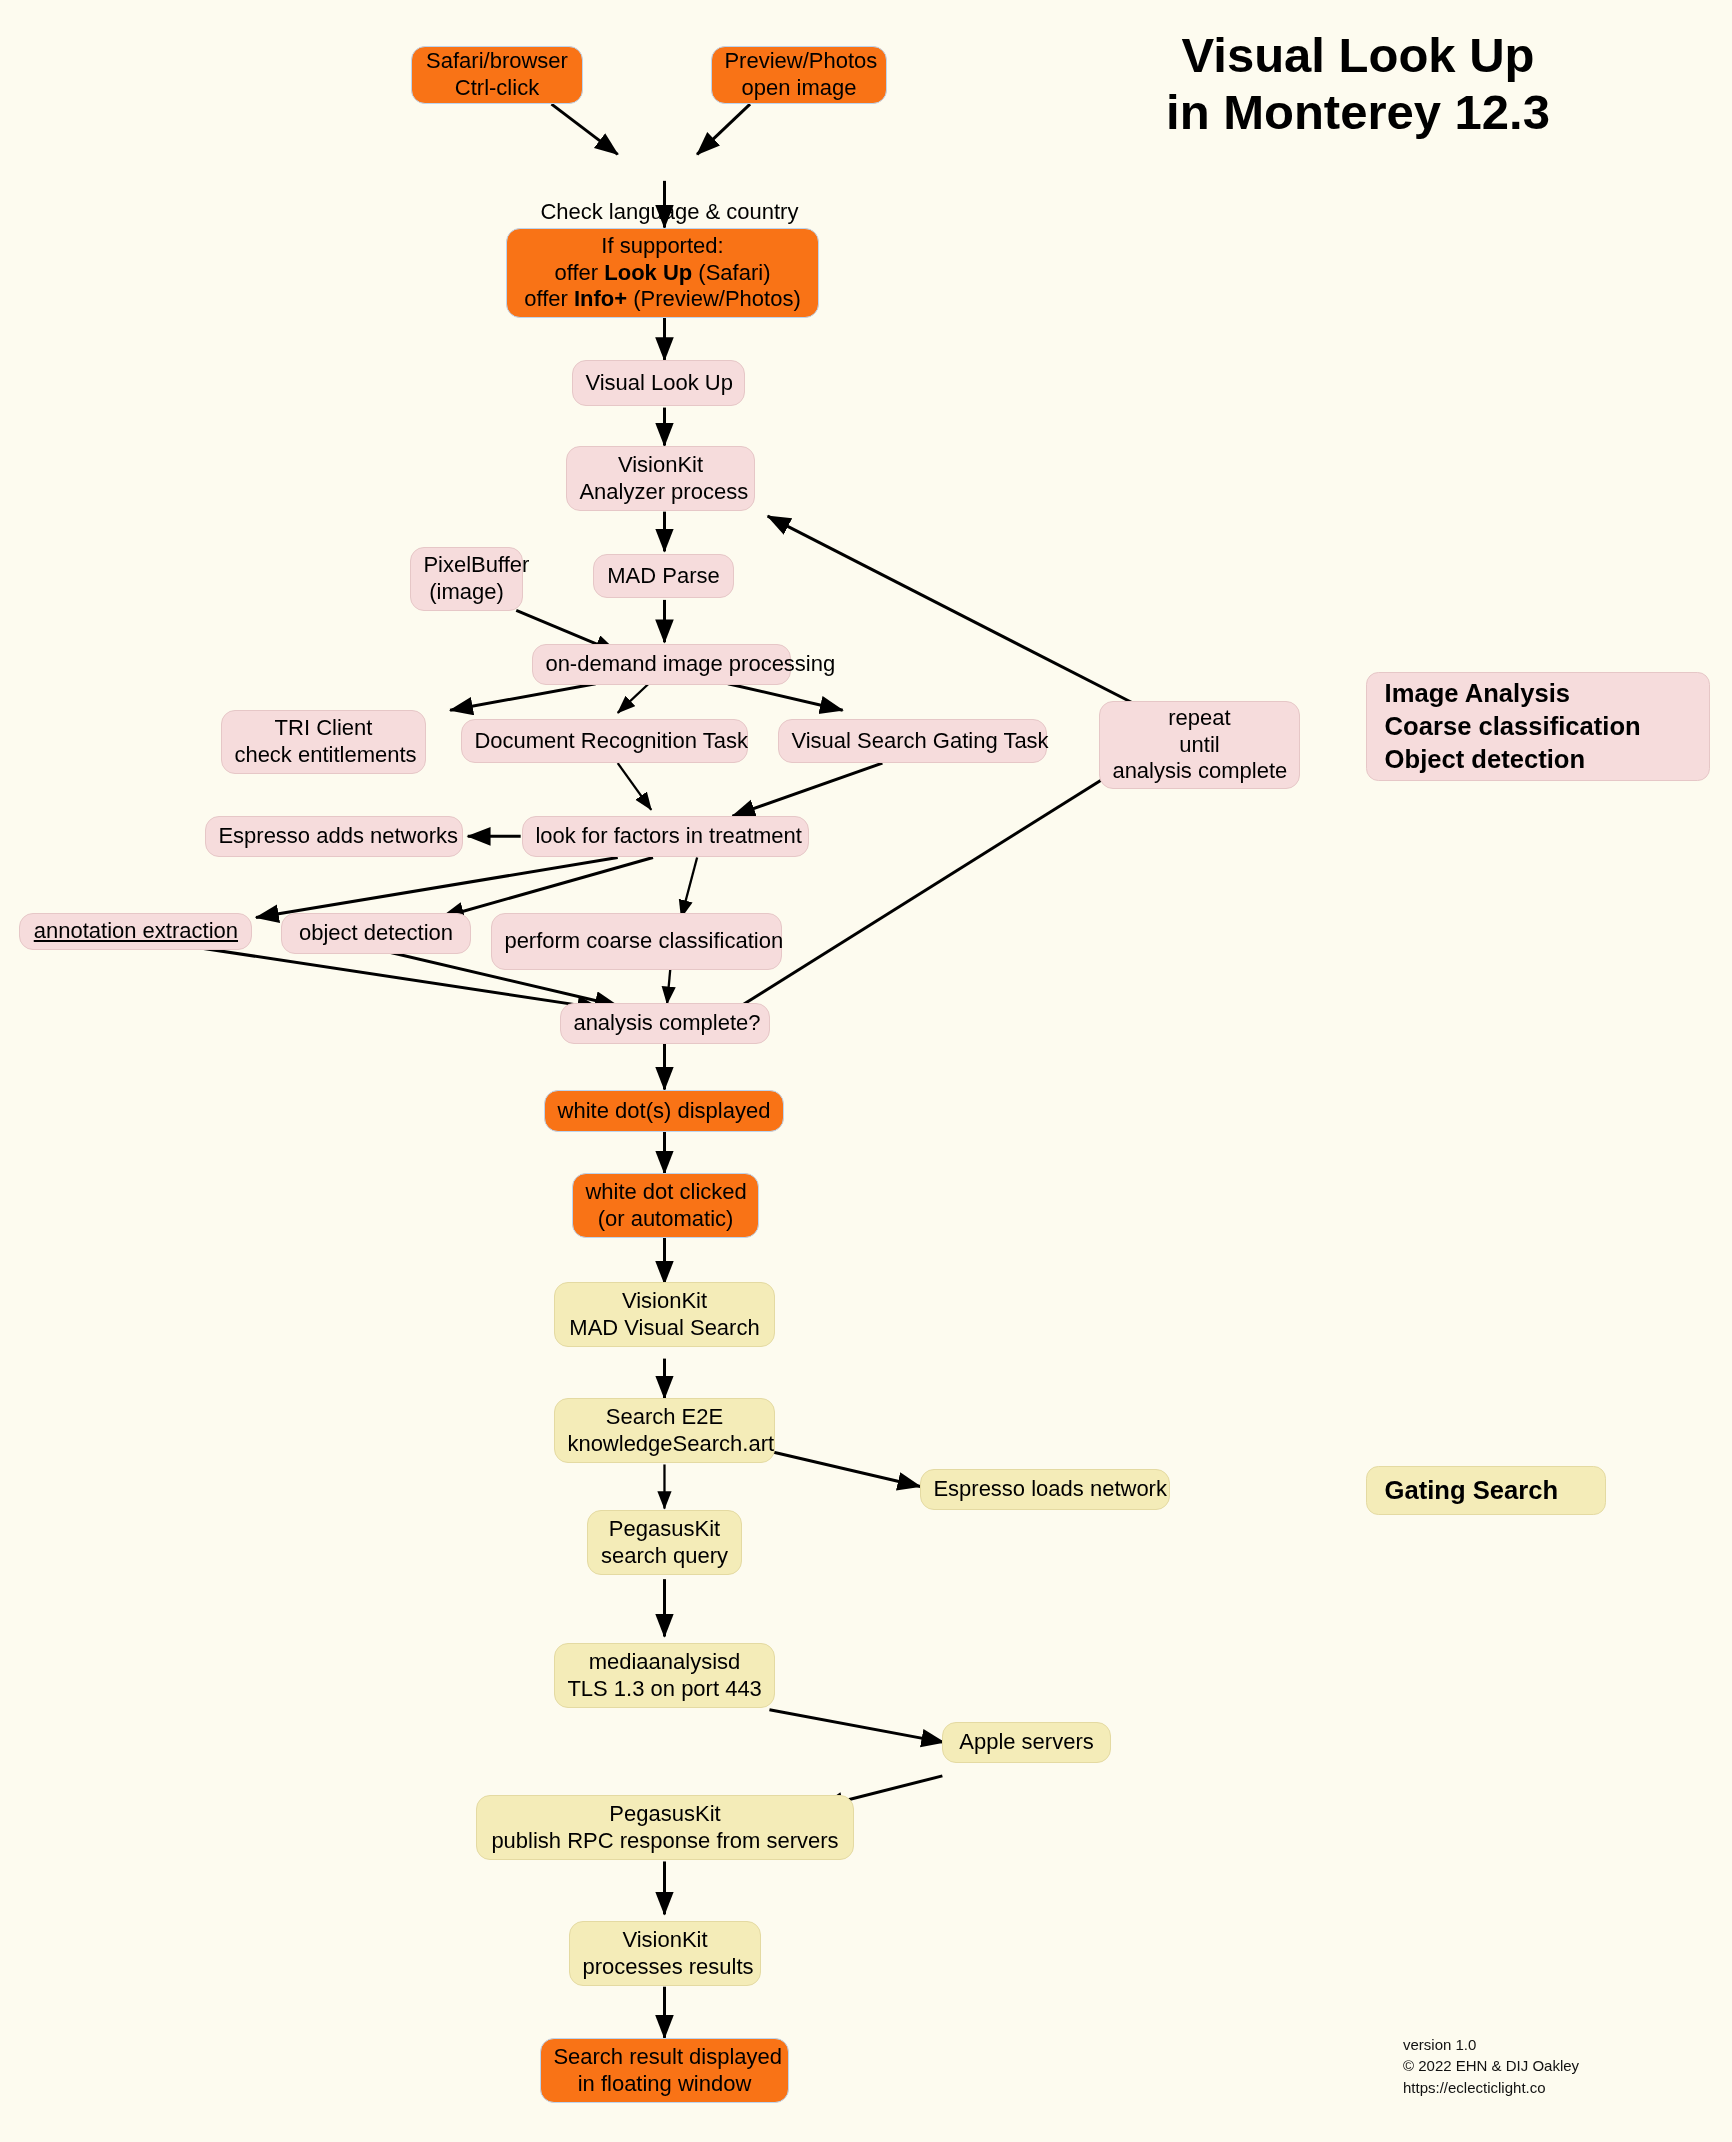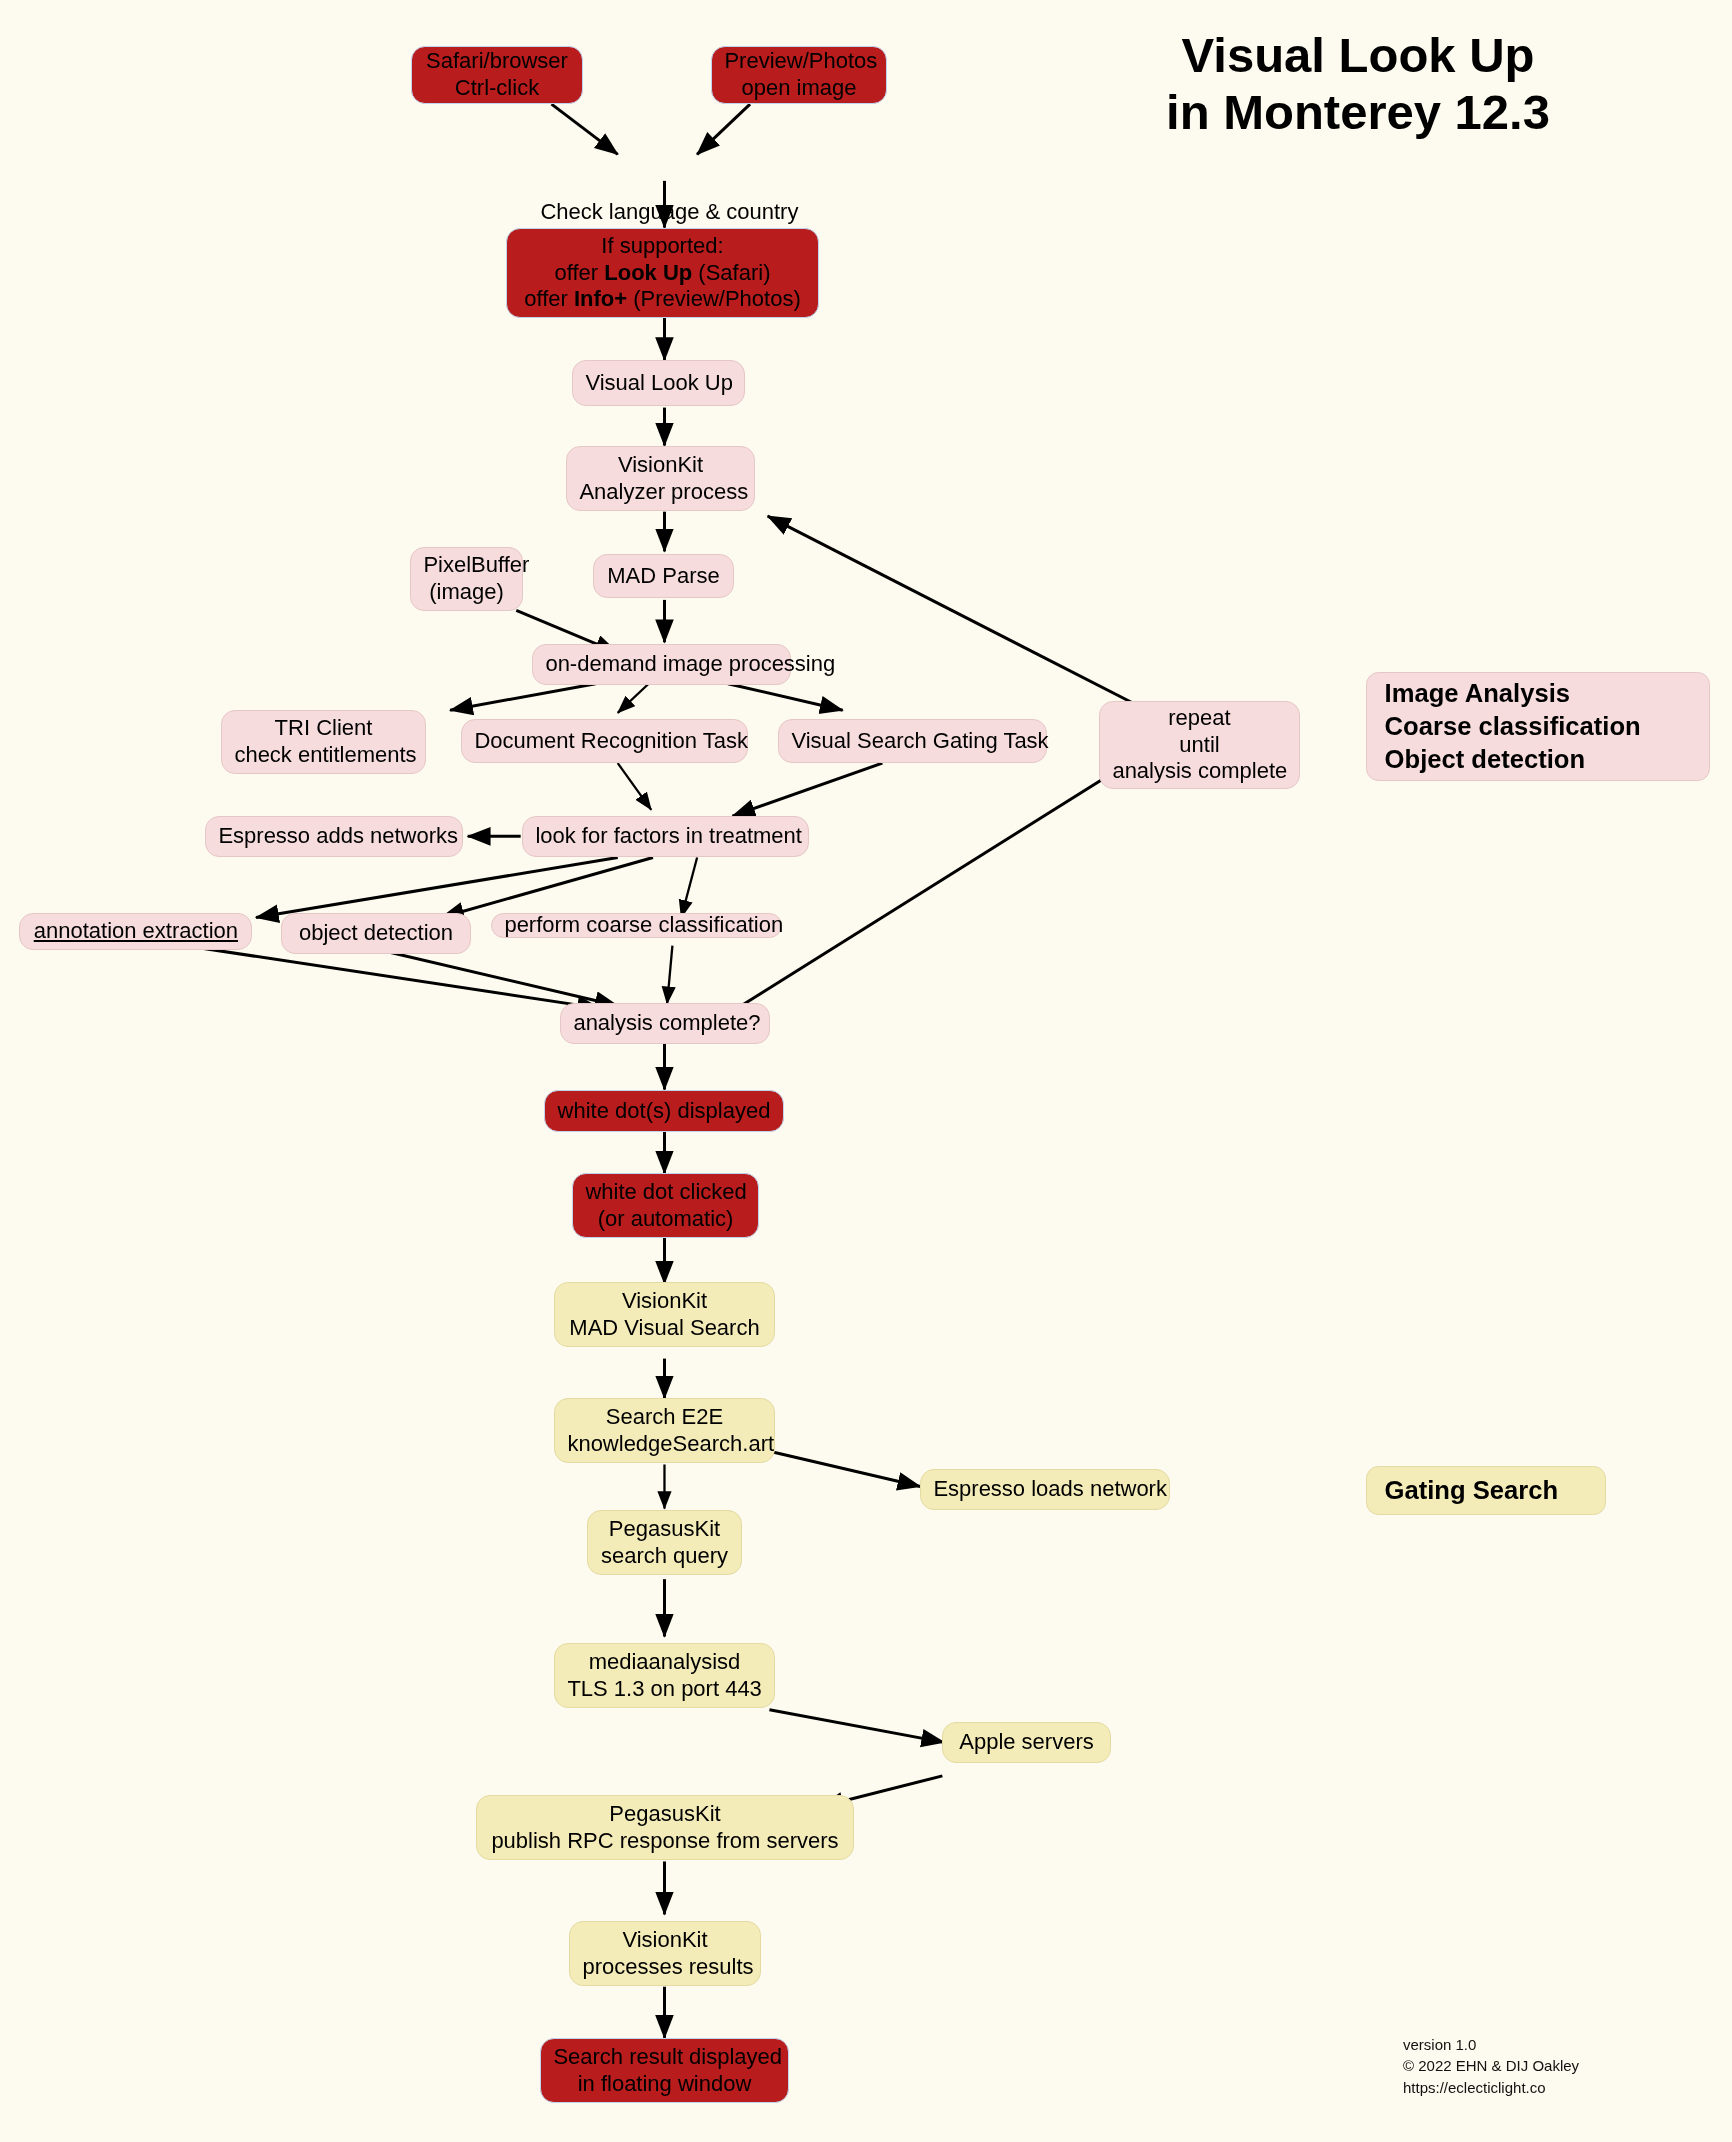--- a/index.html
+++ b/index.html
@@ -32,21 +32,21 @@
     border-radius: 14px;
     border: 0.9px solid rgba(0,0,0,0.12);
     font-size: 22px;
     line-height: 1.22;
     color: #000;
     padding: 3.5px 12.4px;
     white-space: nowrap;
   }
   .node .inner { width: 100%; }
   .pink   { background: #f6dcdc; border-color: #e6c7c7; }
-  .blue   { background: #b91c1c; border-color: #bcd4ee; }
+  .blue   { background: #f97316; border-color: #bcd4ee; }
   .yellow { background: #f4ecb8; border-color: #e4daa2; }
   .plain  { background: transparent; border: none; border-radius: 0; }
   .legend {
     font-weight: bold;
     font-size: 25.6px;
     line-height: 1.30;
     text-align: left;
     justify-content: flex-start;
     padding: 12.4px 17.6px;
     border-radius: 12.4px;
@@ -195,21 +195,21 @@
   </div>
 
   <div class="node pink" style="left:19.4px; top:913px; width:233px; height:37px;text-decoration:underline;">
     <span class="inner">annotation extraction</span>
   </div>
 
   <div class="node pink" style="left:281px; top:913px; width:190px; height:41px;">
     <span class="inner">object detection</span>
   </div>
 
-  <div class="node pink" style="left:491px; top:913px; width:291px; height:25px;">
+  <div class="node pink" style="left:491px; top:913px; width:291px; height:57px;">
     <span class="inner">perform coarse classification</span>
   </div>
 
   <div class="node pink" style="left:560px; top:1003px; width:210px; height:41px;">
     <span class="inner">analysis complete?</span>
   </div>
 
   <div class="node blue" style="left:544px; top:1090px; width:240px; height:42px;">
     <span class="inner">white dot(s) displayed</span>
   </div>

